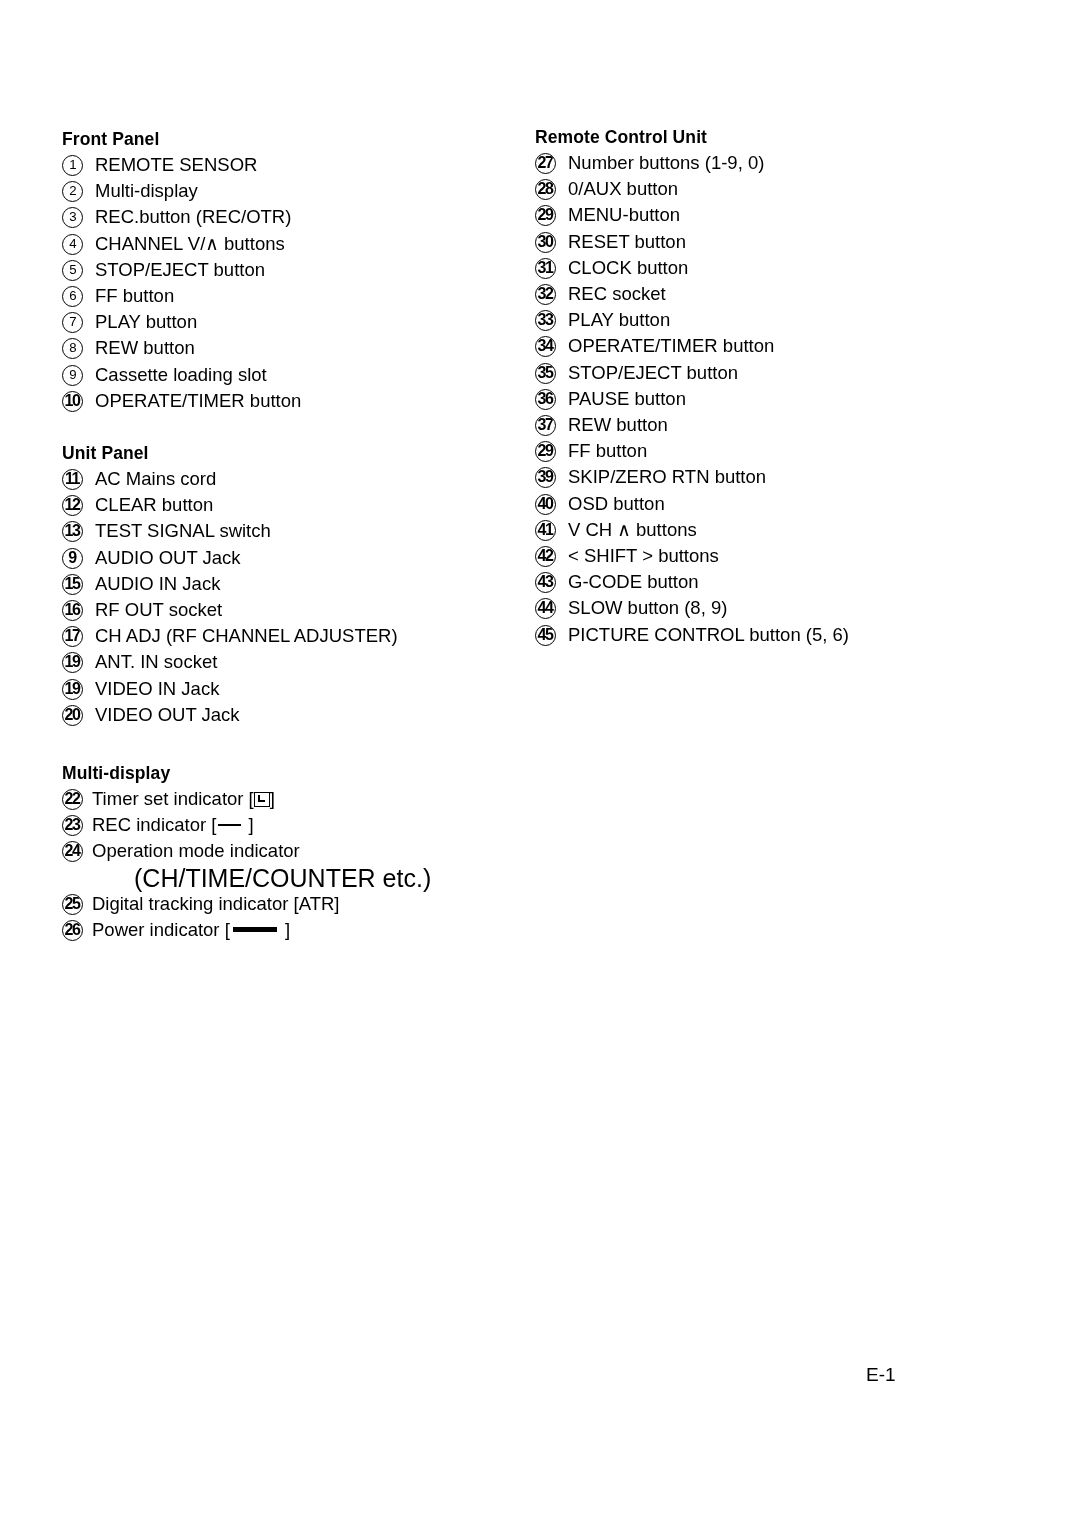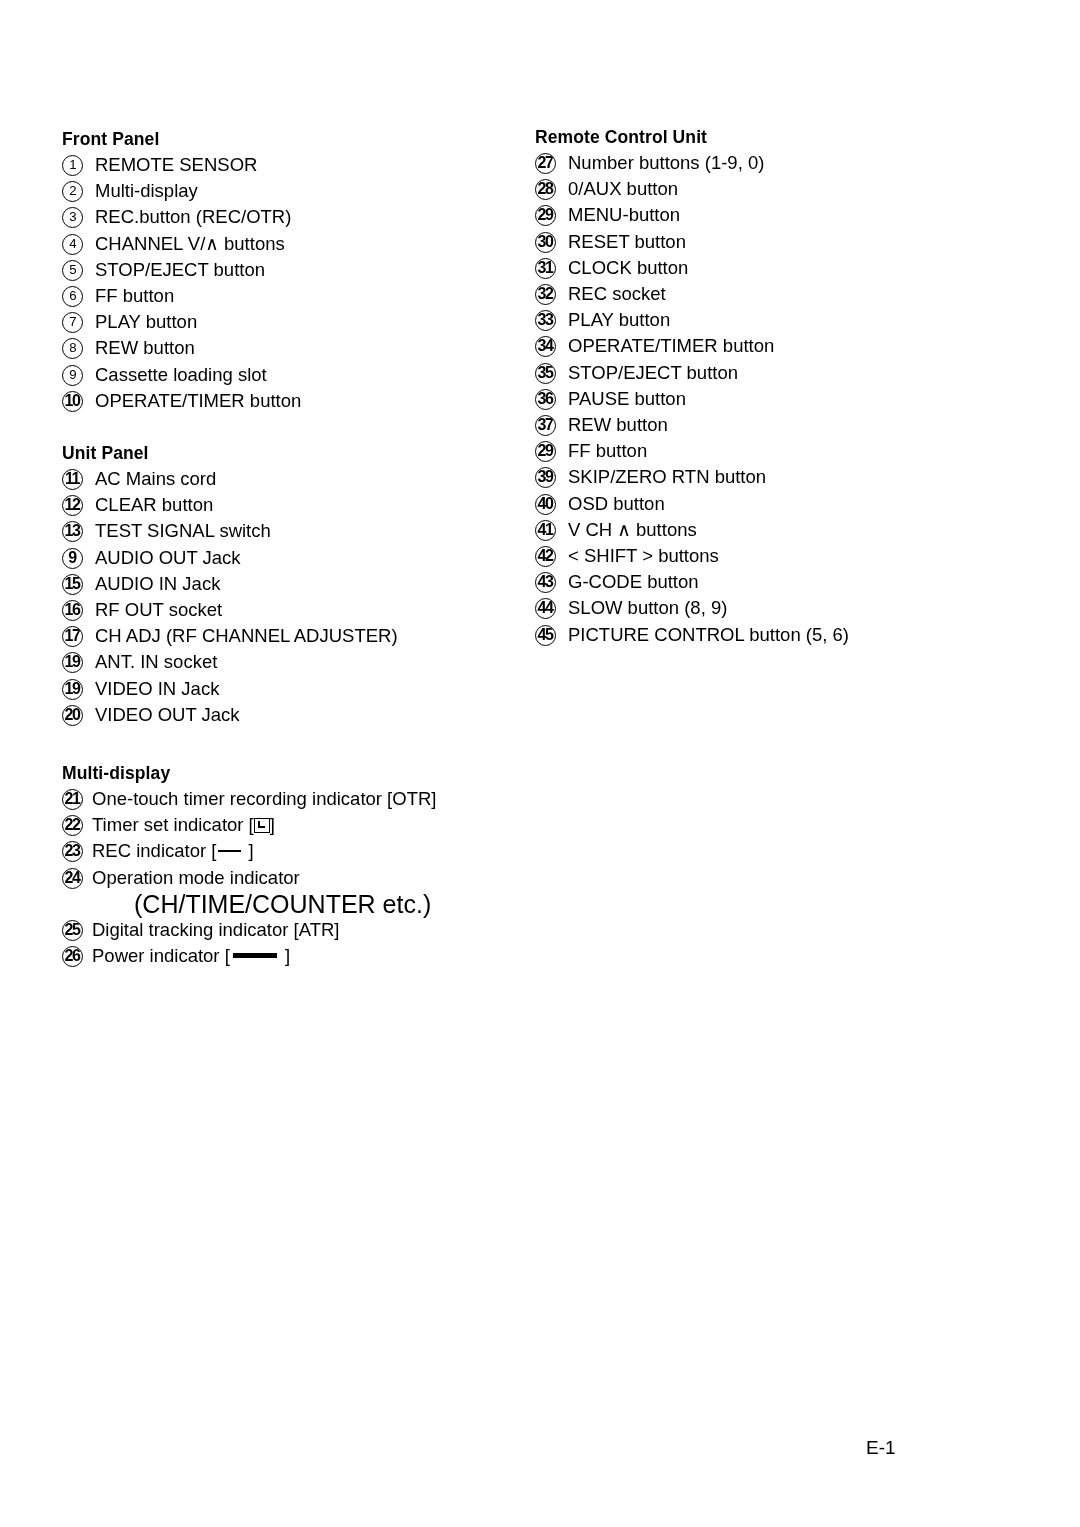--- a/index.html
+++ b/index.html
@@ -134,21 +134,21 @@
     width: 44px;
     height: 5px;
     background: #000;
     vertical-align: 4px;
     margin: 0 3px;
   }
 
   .footer {
     position: absolute;
     left: 866px;
-    top: 1436px;
+    top: 1363px;
     font-size: 19px;
     line-height: 24px;
     white-space: nowrap;
   }
 </style>
 </head>
 <body>
 
 <div class="page">
 
@@ -246,24 +246,20 @@
           </li>
         </ul>
     </div>
 
     <div class="gap-lg"></div>
 
     <div class="section">
       <div class="heading">Multi-display</div>
       <ul class="items">
           <li class="item">
-            <span class="num wide">21</span>
-            <span class="lbl">One-touch timer recording indicator [OTR]</span>
-          </li>
-          <li class="item">
             <span class="num wide">22</span>
             <span class="lbl">Timer set indicator [<span class="glyph-timer"></span>]</span>
           </li>
           <li class="item">
             <span class="num wide">23</span>
             <span class="lbl">REC indicator [<span class="glyph-rec-dash"></span> ]</span>
           </li>
           <li class="item">
             <span class="num wide">24</span>
             <span class="lbl">Operation mode indicator<span class="cont">(CH/TIME/COUNTER etc.)</span></span>

